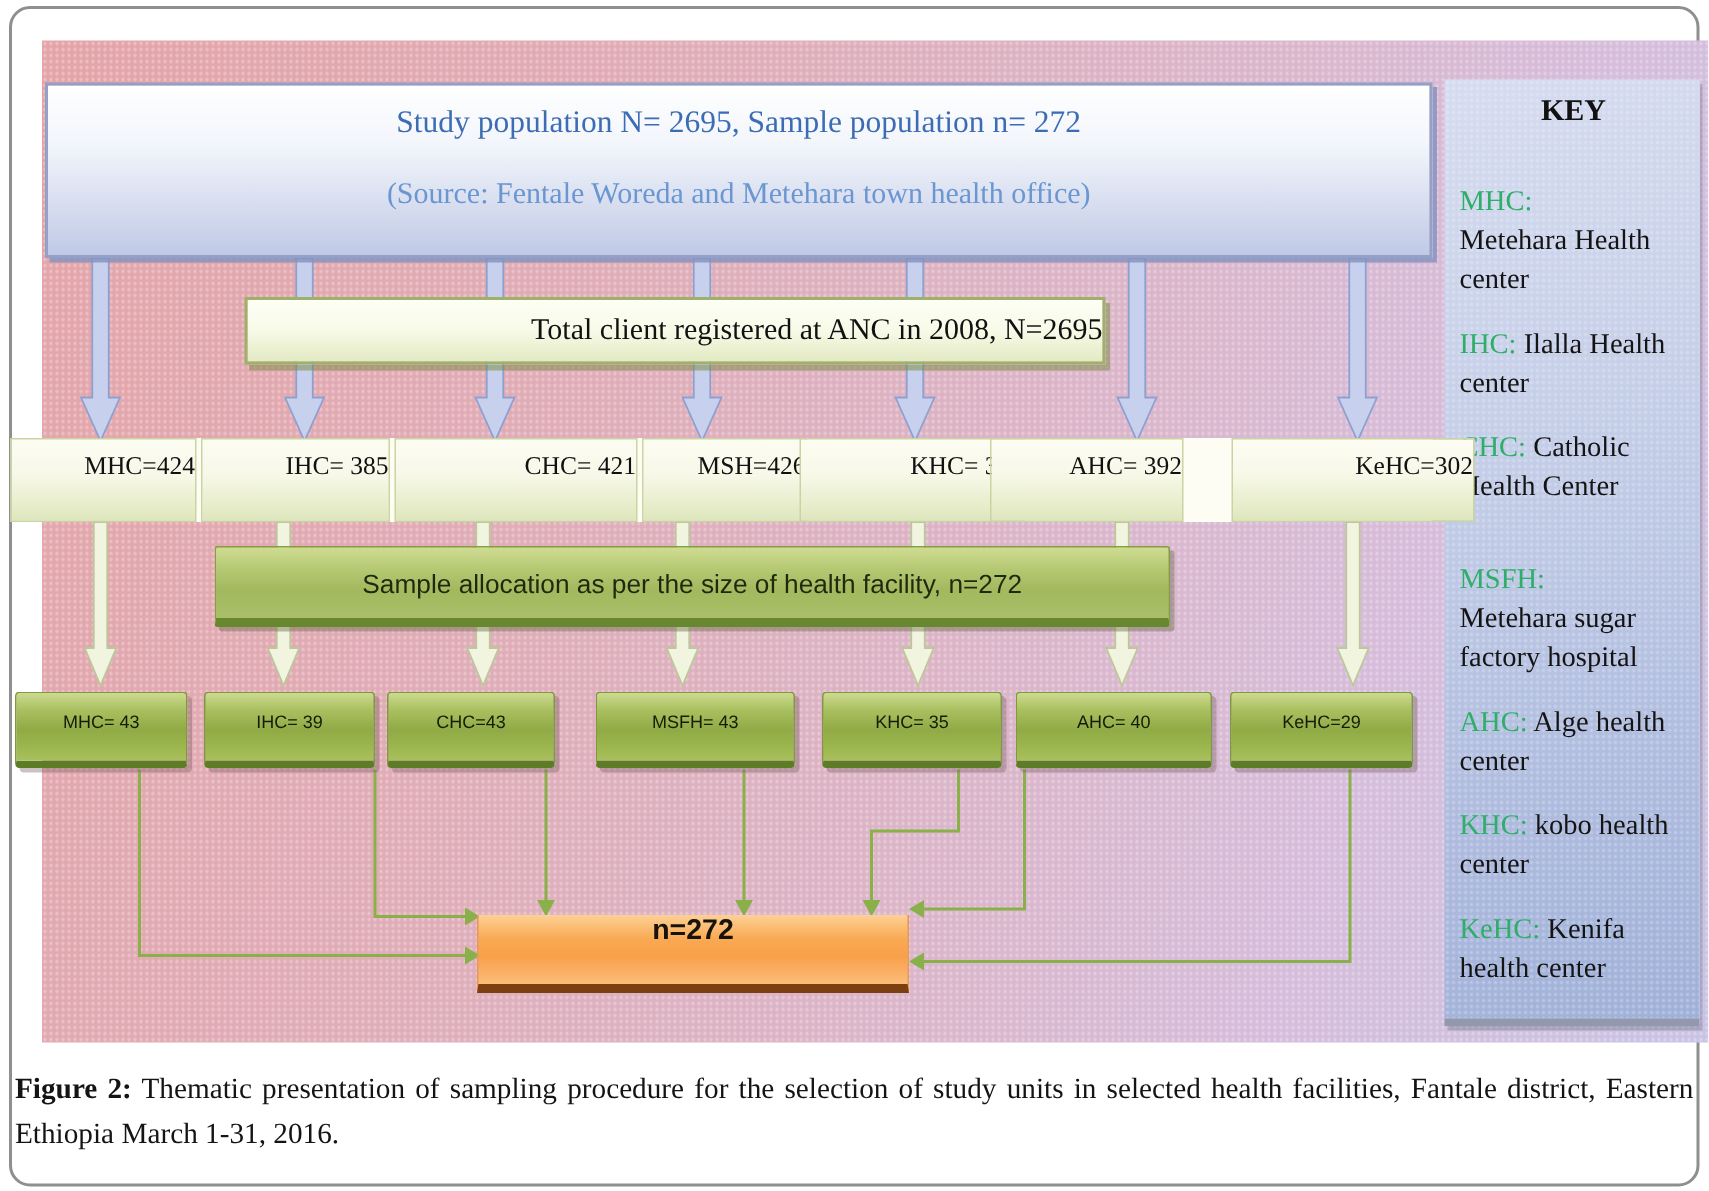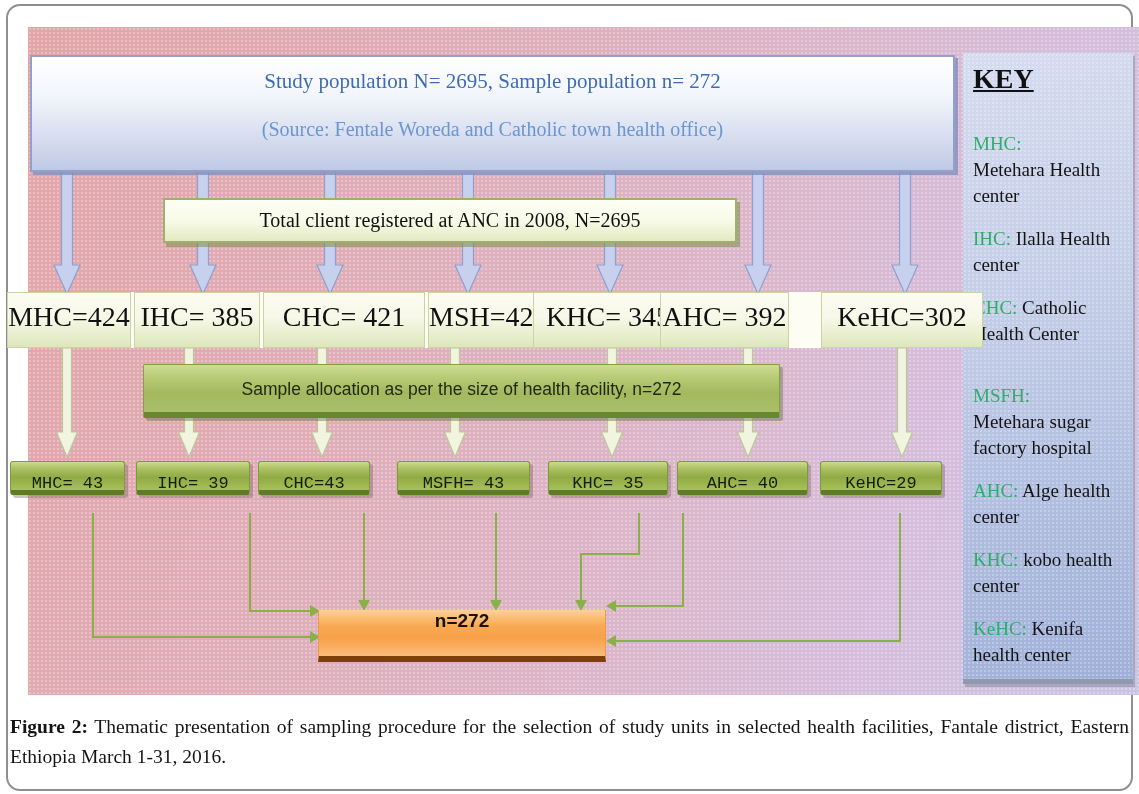--- a/index.html
+++ b/index.html
@@ -21,53 +21,53 @@
       border:2px solid #93a0c8;
       background:linear-gradient(180deg,#ffffff 0%,#f2f5fb 35%,#ccd4ea 85%,#bfc9e6 100%);
       box-shadow:3px 3px 0 rgba(130,145,190,.8);}
   #top-box .l1{margin-top:12px;font-size:21px;color:#3b6cb4;}
   #top-box .l2{margin-top:24px;font-size:20px;color:#6a96d2;}
 
   #anc-box{left:163px;top:198px;width:574px;height:45px;
       border:2px solid #9fb06a;
       background:linear-gradient(180deg,#fdfef5 0%,#f8fae8 50%,#e2eac2 100%);
       box-shadow:3px 4px 0 rgba(125,140,75,.55);
-      font-size:20px;color:#111;line-height:41px;}
+      font-size:20px;color:#111;line-height:41px;text-align:right;}
 
   #row1-strip{left:7px;top:292px;width:948px;height:56px;background:#fdfdf4;z-index:3;}
   .r1box{top:292px;height:56px;z-index:4;border:1px solid #c9d4a2;
       background:linear-gradient(180deg,#fcfcf2 0%,#f7f8e8 45%,#e5ecc8 85%,#dde6bd 100%);
-      font-size:28px;color:#111;padding-top:8px;}
+      font-size:17px;color:#111;padding-top:8px;text-align:right;}
 
   #sample-box{left:143px;top:364px;width:637px;height:54px;
       border:1px solid #83a03e;border-bottom:6px solid #67882f;border-radius:2px;
       background:linear-gradient(180deg,#cfdc92 0%,#b5c873 30%,#a2b95e 60%,#aabf68 100%);
       box-shadow:3px 3px 0 rgba(110,110,80,.45);
       font-family:"Liberation Sans",sans-serif;font-size:17.5px;color:#1d2a0e;
       line-height:48px;}
 
-  .r2box{top:461px;height:34px;z-index:4;border:1px solid #7d9a3c;border-bottom:5px solid #5d7c26;
+  .r2box{top:461px;height:51px;z-index:4;border:1px solid #7d9a3c;border-bottom:5px solid #5d7c26;
       border-radius:3px;box-shadow:3px 3px 0 rgba(120,95,95,.38);
       background:linear-gradient(180deg,#cdda90 0%,#a9c060 25%,#90aa45 55%,#9db74f 80%,#a9c05c 100%);
-      font-family:Liberation Mono, monospace;font-size:17px;color:#141e06;padding-top:12px;}
+      font-family:Liberation Sans, sans-serif;font-size:12px;color:#141e06;padding-top:12px;}
 
   #total-box{left:318px;top:610px;width:288px;height:52px;
       border-left:1px solid #e9974a;border-right:1px solid #e9974a;border-bottom:6px solid #7e3f10;
       background:linear-gradient(180deg,#fdd095 0%,#f9a952 35%,#f8a04a 60%,#fbbc79 100%);
       font-family:"Liberation Sans",sans-serif;font-size:19px;font-weight:bold;color:#18130a;
       }
 
   #key-panel{left:963px;top:53px;width:170px;height:631px;z-index:3;box-sizing:border-box;
       padding:10px 8px 0 10px;
       background:
         radial-gradient(rgba(255,255,255,.25) 1px, transparent 1.2px),
         linear-gradient(165deg,#d6dcf0 0%,#c3cde7 40%,#aebbde 75%,#9fb0d8 100%);
       background-size:4px 4px,100% 100%;
       border-bottom:5px solid #9298ad;box-shadow:2px 3px 0 rgba(120,125,145,.45);}
-  #key-title{text-align:left;font-size:28px;font-weight:bold;text-decoration:underline;color:#111;}
+  #key-title{text-align:center;font-size:20px;font-weight:bold;color:#111;}
   .key-entry{margin-top:17px;font-size:19px;line-height:26px;color:#141414;}
   .key-abbr{color:#2eae68;}
   .key-entry.block-abbr .key-abbr{display:block;margin-top:36px;}
 
   #caption{position:absolute;left:10px;top:712px;width:1119px;z-index:3;
       font-size:19.5px;line-height:30px;color:#141414;text-align:justify;}
   #caption .pfx{font-weight:bold;}
 </style>
 </head>
 <body>
@@ -110,21 +110,21 @@
       <polygon points="358,600 370,600 364,611"></polygon>
       <polygon points="490,600 502,600 496,611"></polygon>
       <polygon points="575,600 587,600 581,611"></polygon>
       <polygon points="616,600 616,612 606,606"></polygon>
       <polygon points="616,635 616,647 606,641"></polygon>
     </g>
   </svg>
 
   <div class="box" id="top-box">
     <div class="l1">Study population N= 2695, Sample population n= 272</div>
-    <div class="l2">(Source: Fentale Woreda and Catholic town health office)</div>
+    <div class="l2">(Source: Fentale Woreda and Metehara town health office)</div>
   </div>
 
   <div class="box" id="anc-box">Total client registered at ANC in 2008, N=2695</div>
 
   <div class="box" id="row1-strip"></div>
   <div class="box r1box" style="left:7px;width:124px">MHC=424</div>
   <div class="box r1box" style="left:134px;width:126px">IHC= 385</div>
   <div class="box r1box" style="left:263px;width:162px">CHC= 421</div>
   <div class="box r1box" style="left:428px;width:110px">MSH=426</div>
   <div class="box r1box" style="left:533px;width:150px">KHC= 345</div>

